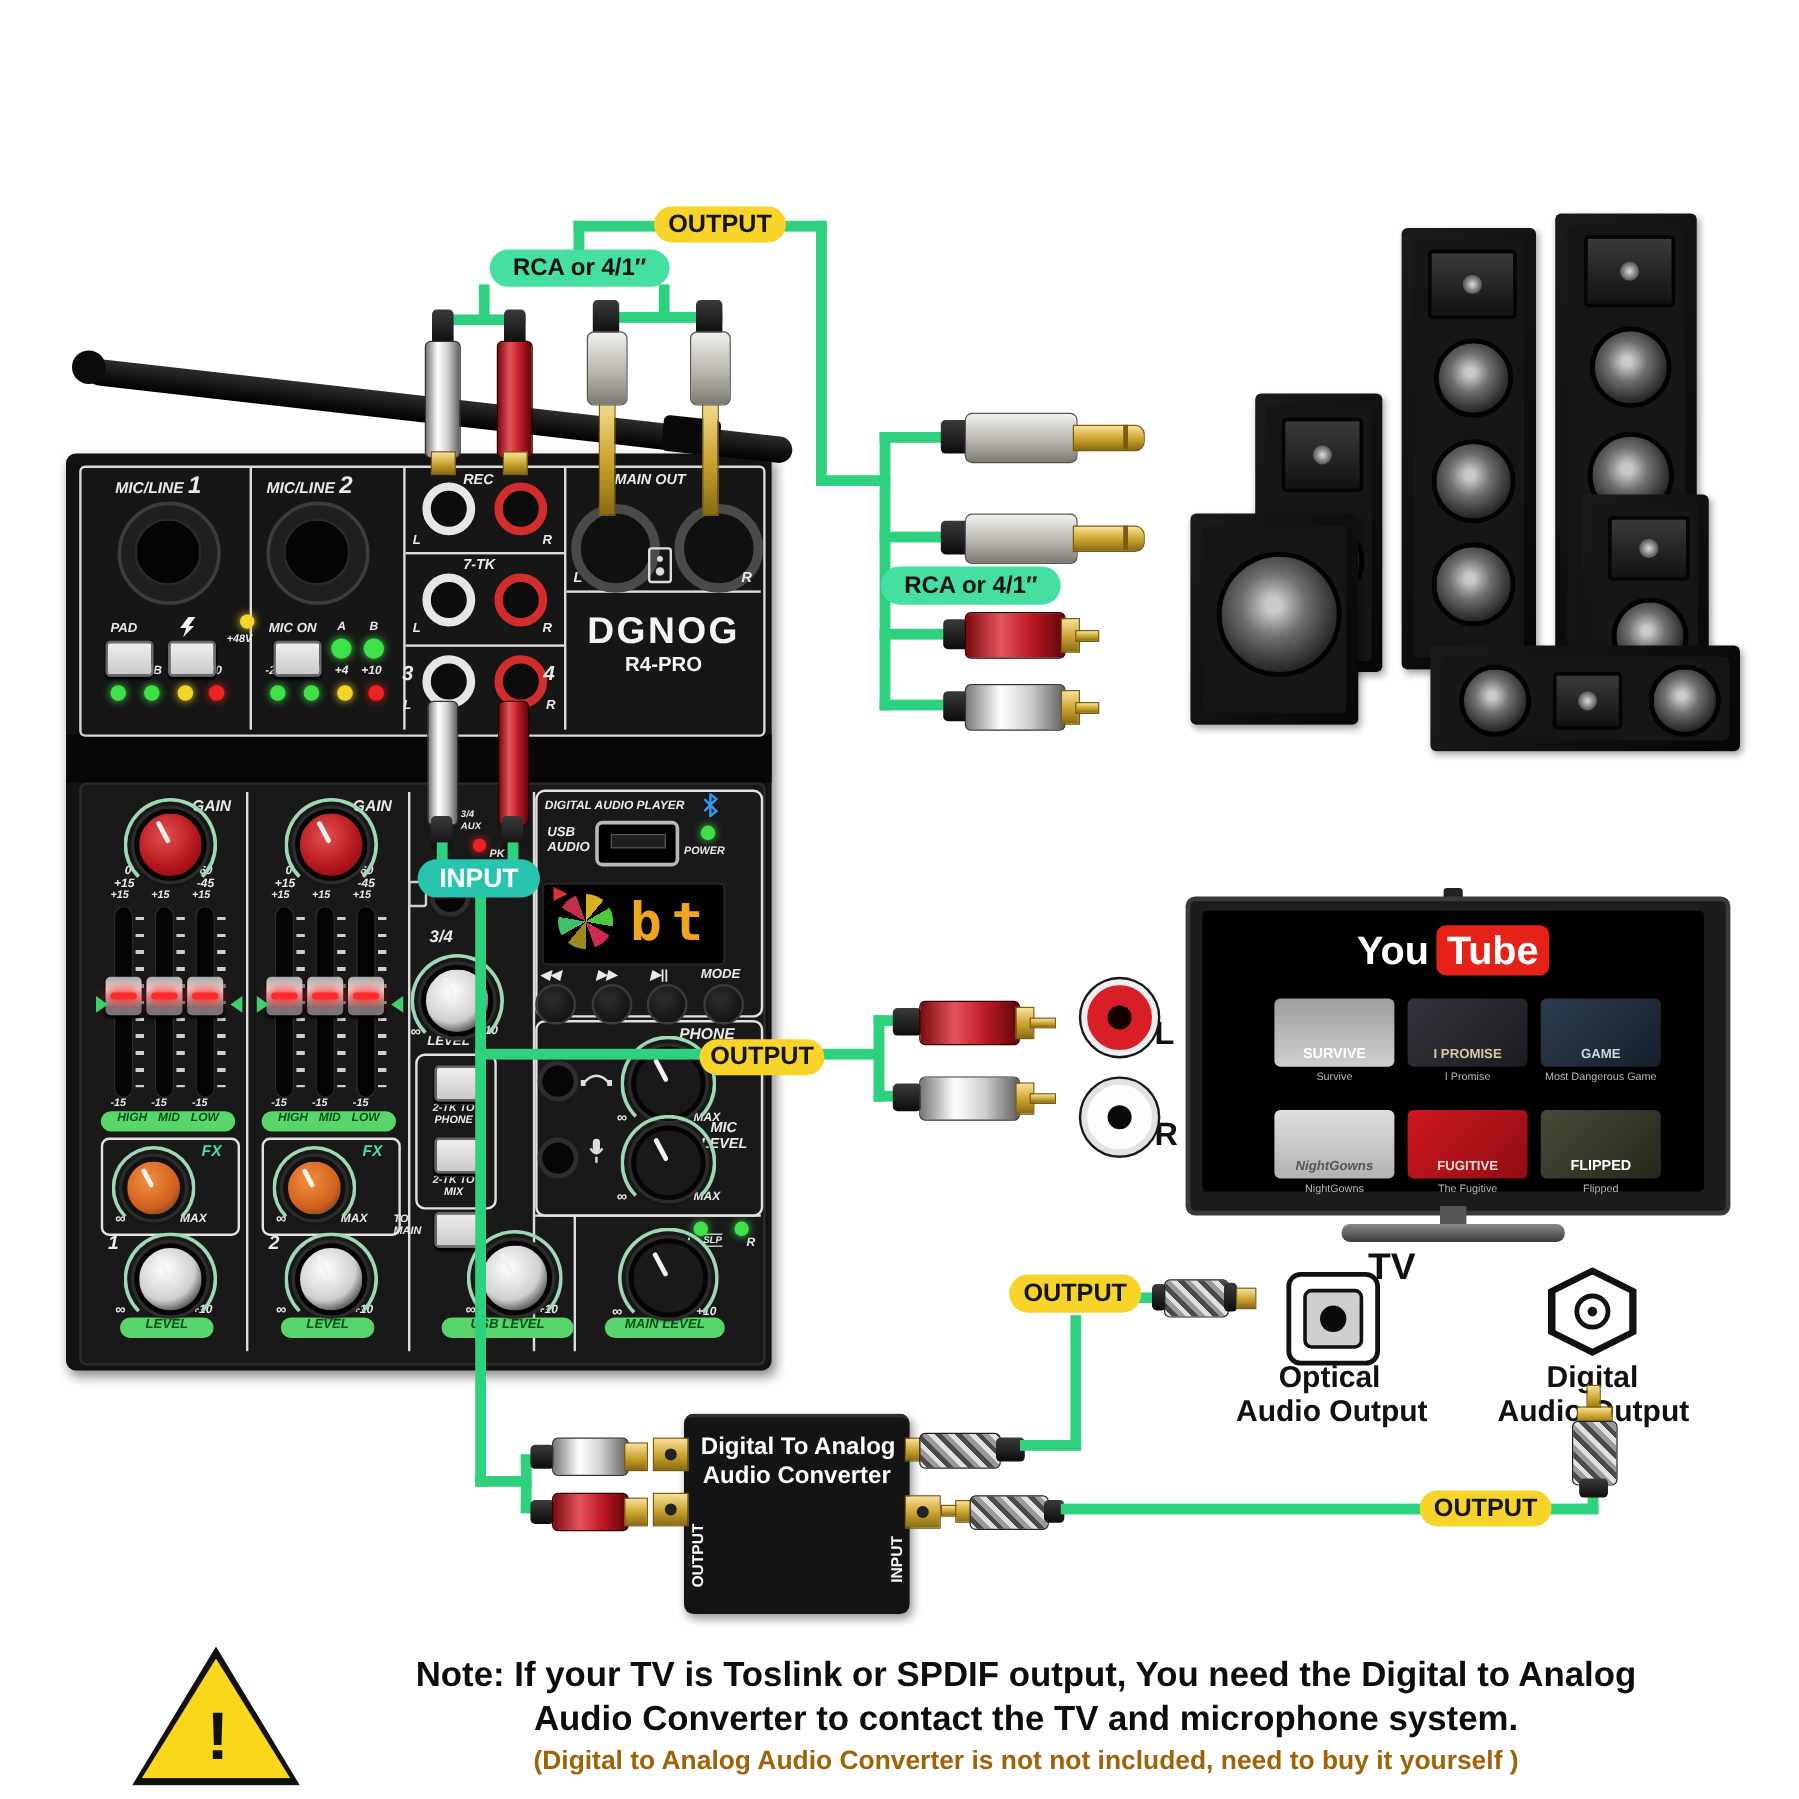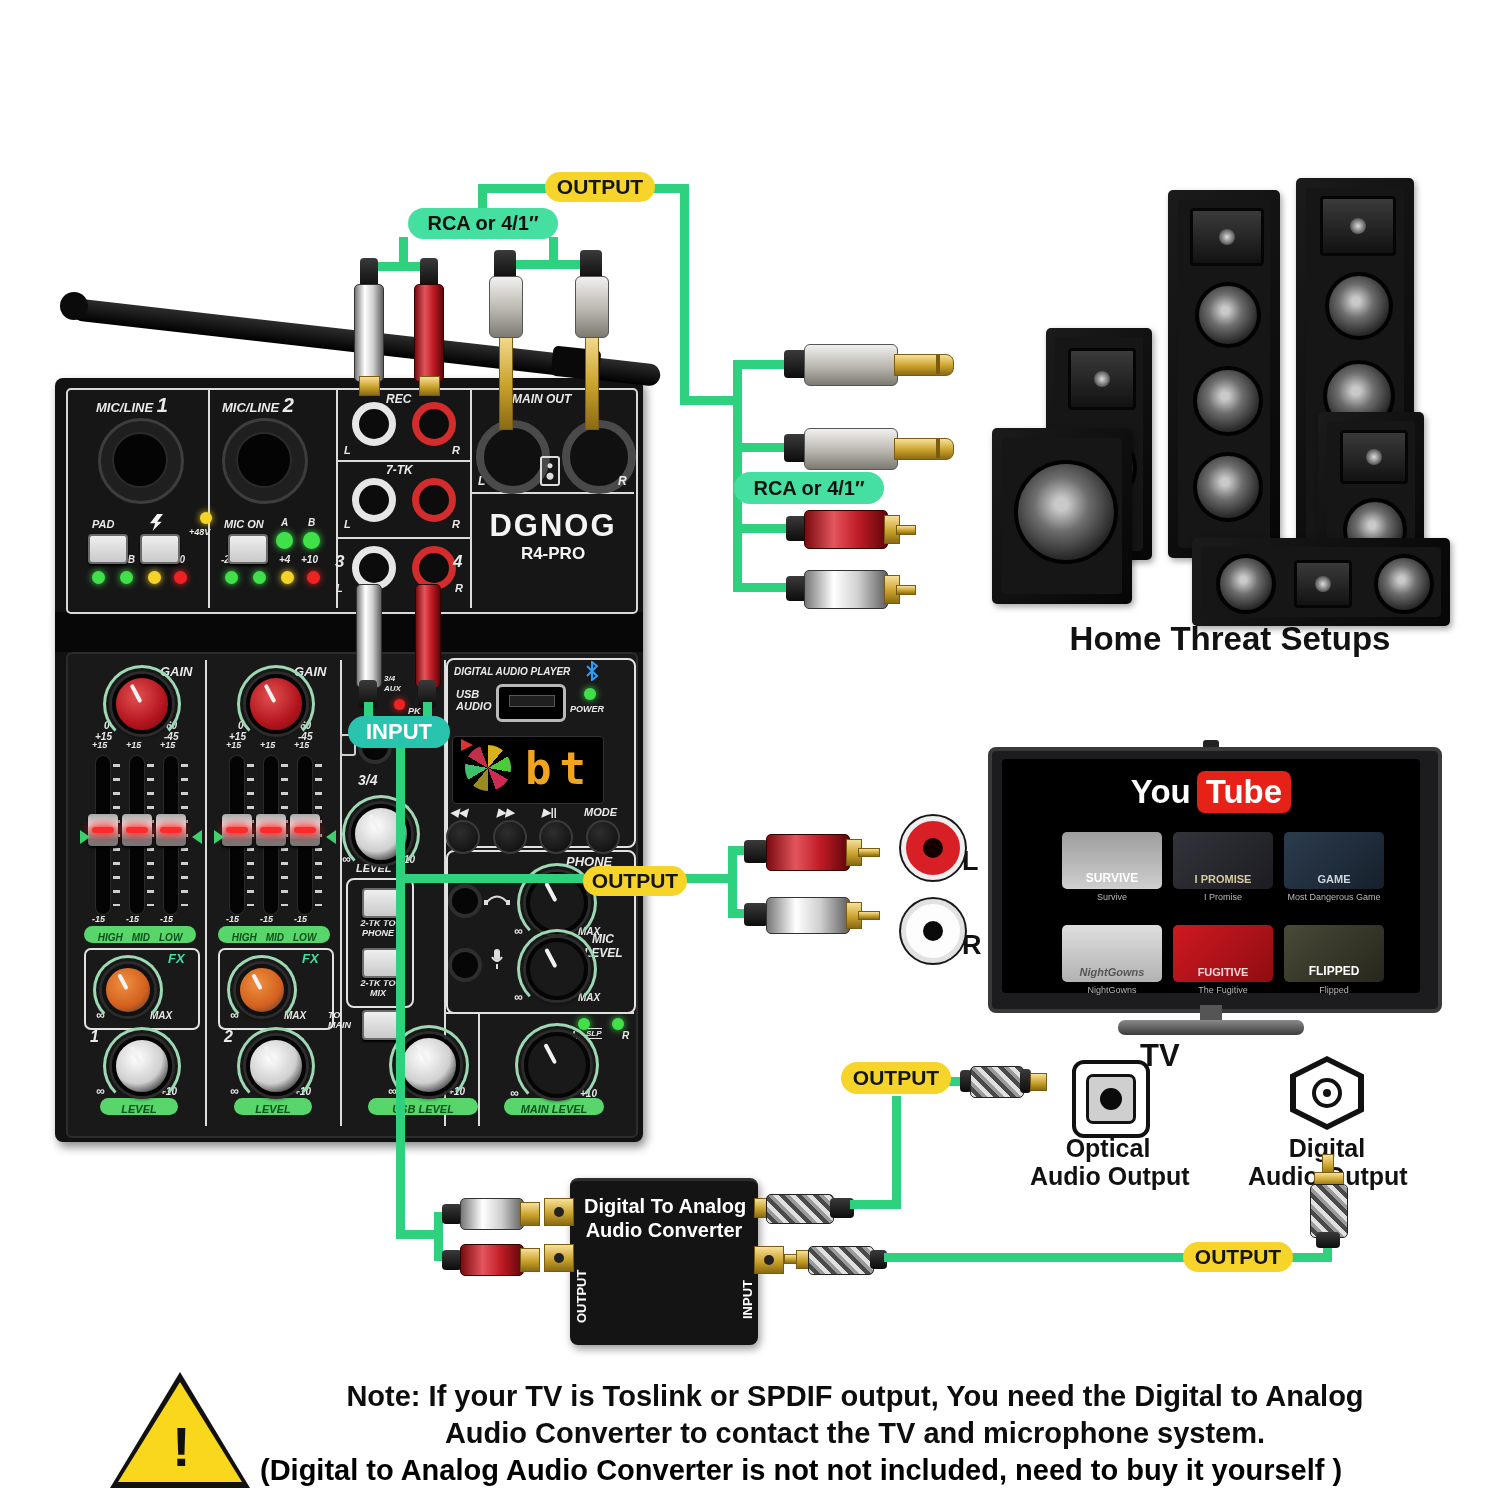--- a/index.html
+++ b/index.html
@@ -8,21 +8,21 @@
   .tx{position:absolute;white-space:nowrap;}
   .c{display:flex;align-items:center;justify-content:center;}
   .wire{position:absolute;background:#2ed17e;z-index:40;}
   .pill{position:absolute;display:flex;align-items:center;justify-content:center;font-weight:bold;z-index:50;border-radius:16px;}
   .pill.yellow{background:#f6d42a;color:#151515;font-size:21px;}
   .pill.greenl{background:#45dfa1;color:#111;font-size:20px;}
   .pill.teal{background:#29c4ae;color:#fff;font-size:22px;}
   
   .panel-line{position:absolute;background:#dcdcdc;z-index:12;}
   .mxtx{position:absolute;color:#e9e9e9;font-weight:bold;font-style:italic;white-space:nowrap;z-index:13;}
-  .gpill{position:absolute;background:#58d66c;border-radius:9px;color:#06521a;font-weight:bold;font-style:italic;display:flex;align-items:flex-end;justify-content:center;z-index:13;}
+  .gpill{position:absolute;background:#58d66c;border-radius:9px;color:#06521a;font-weight:bold;font-style:italic;display:flex;align-items:flex-start;justify-content:center;z-index:13;}
   .knob{position:absolute;border-radius:50%;border:4px solid #050505;box-shadow:0 0 0 3px #2c2c2c,0 2px 4px #000;z-index:14;}
   .knob::before{content:"";position:absolute;left:-13px;top:-13px;right:-13px;bottom:-13px;border:3px solid #9fd8b4;border-bottom-color:transparent;border-radius:50%;transform:rotate(0deg);}
   .knob::after{content:"";position:absolute;left:50%;top:8%;width:4px;height:38%;background:#f2f2f2;border-radius:2px;transform:translateX(-50%) rotate(-28deg);transform-origin:50% 115%;}
   .knob.red{background:radial-gradient(circle at 40% 35%,#e25050,#b3151d 60%,#6e0a10);}
   .knob.orange{background:radial-gradient(circle at 40% 35%,#f09040,#d2601e 60%,#333);border-color:#111;}
   .knob.white{background:radial-gradient(circle at 40% 35%,#fff,#cfcfcf 55%,#2a2a2a 85%);}
   .knob.blue{background:radial-gradient(circle at 40% 35%,#bfe8ff,#5ab7e8 55%,#123;)}
   .led{position:absolute;border-radius:50%;z-index:14;}
   .led.green{background:#3fe04a;box-shadow:0 0 7px #3fe04a;}
   .led.yellow{background:#f5d327;box-shadow:0 0 7px #f5d327;}
@@ -416,21 +416,20 @@
     <div class="front" style="left:9px;top:9px;width:88px;height:158px;"></div>
     <div class="horn" style="left:22px;top:18px;width:62px;height:48px;"></div>
     <div class="cone" style="left:25px;top:86px;width:56px;height:56px;"></div>
   </div>
   <div class="spk" style="left:1192px;top:538px;width:258px;height:88px;">
     <div class="front" style="left:9px;top:9px;width:240px;height:70px;"></div>
     <div class="cone" style="left:24px;top:16px;width:52px;height:52px;"></div>
     <div class="cone" style="left:182px;top:16px;width:52px;height:52px;"></div>
     <div class="horn" style="left:102px;top:22px;width:52px;height:42px;"></div>
   </div>
-  <div class="tx" style="left:1040px;top:620px;width:380px;text-align:center;font-size:33px;font-weight:bold;color:#121212;">Home Threat Setups</div>
 
   <div class="ab plug blk" style="left:744px;top:840px;width:24px;height:23px;"></div>
   <div class="ab plug redbody" style="left:766px;top:834px;width:82px;height:35px;"></div>
   <div class="ab plug gold" style="left:846px;top:839px;width:14px;height:25px;"></div>
   <div class="ab plug gold" style="left:858px;top:848px;width:20px;height:7px;"></div>
   <div class="ab plug blk" style="left:744px;top:903px;width:24px;height:23px;"></div>
   <div class="ab plug whitebody" style="left:766px;top:897px;width:82px;height:35px;"></div>
   <div class="ab plug gold" style="left:846px;top:902px;width:14px;height:25px;"></div>
   <div class="ab plug gold" style="left:858px;top:911px;width:20px;height:7px;"></div>
   <div class="jackicon" style="left:901px;top:816px;width:54px;height:54px;background:#d81f26;border:5px solid #efefef;box-shadow:0 0 0 2px #181818;">
@@ -528,15 +527,15 @@
   <div class="ab plug gold" style="left:796px;top:1250px;width:13px;height:17px;z-index:21;"></div>
   <div class="ab plug braid" style="left:808px;top:1246px;width:64px;height:27px;z-index:21;"></div>
   <div class="ab plug blk" style="left:870px;top:1250px;width:17px;height:19px;z-index:21;"></div>
 
   <div class="ab" style="left:110px;top:1372px;width:140px;height:116px;background:#111;clip-path:polygon(50% 0,100% 100%,0 100%);z-index:8;">
     <div class="ab" style="left:8px;top:10px;width:124px;height:100px;background:#f8d71c;clip-path:polygon(50% 0,100% 100%,0 100%);"></div>
     <div class="tx" style="left:62px;top:42px;font-size:56px;font-weight:bold;color:#111;">!</div>
   </div>
   <div class="tx" style="left:260px;top:1380px;width:1190px;text-align:center;font-size:29px;font-weight:bold;color:#0d0d0d;">Note: If your TV is Toslink or SPDIF output, You need the Digital to Analog</div>
   <div class="tx" style="left:260px;top:1417px;width:1190px;text-align:center;font-size:29px;font-weight:bold;color:#0d0d0d;">Audio Converter to contact the TV and microphone system.</div>
-  <div class="tx" style="left:260px;top:1454px;width:1190px;font-size:29px;font-weight:bold;color:#000000;">(Digital to Analog Audio Converter is not not included, need to buy it yourself )</div>
+  <div class="tx" style="left:260px;top:1454px;width:1190px;text-align:center;font-size:22px;font-weight:bold;color:#a16207;">(Digital to Analog Audio Converter is not not included, need to buy it yourself )</div>
 
 </div>
 
 </body></html>

